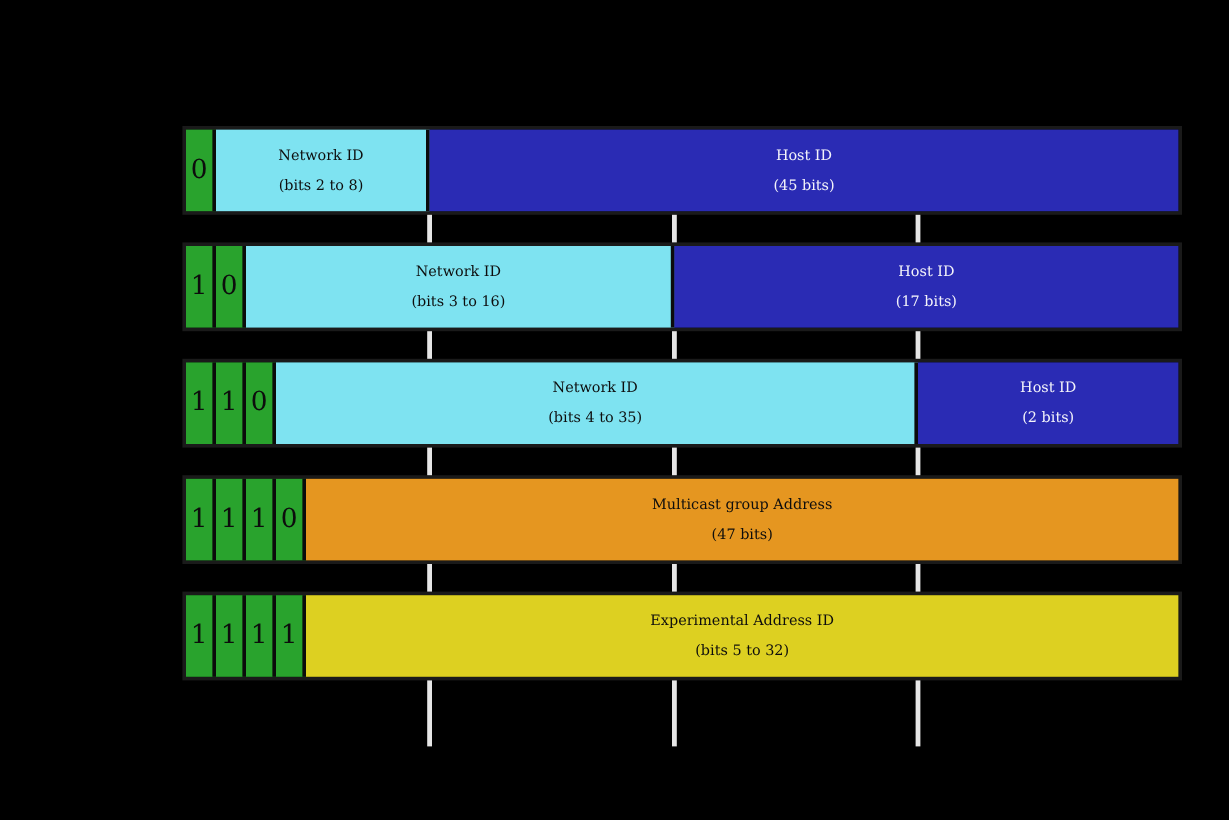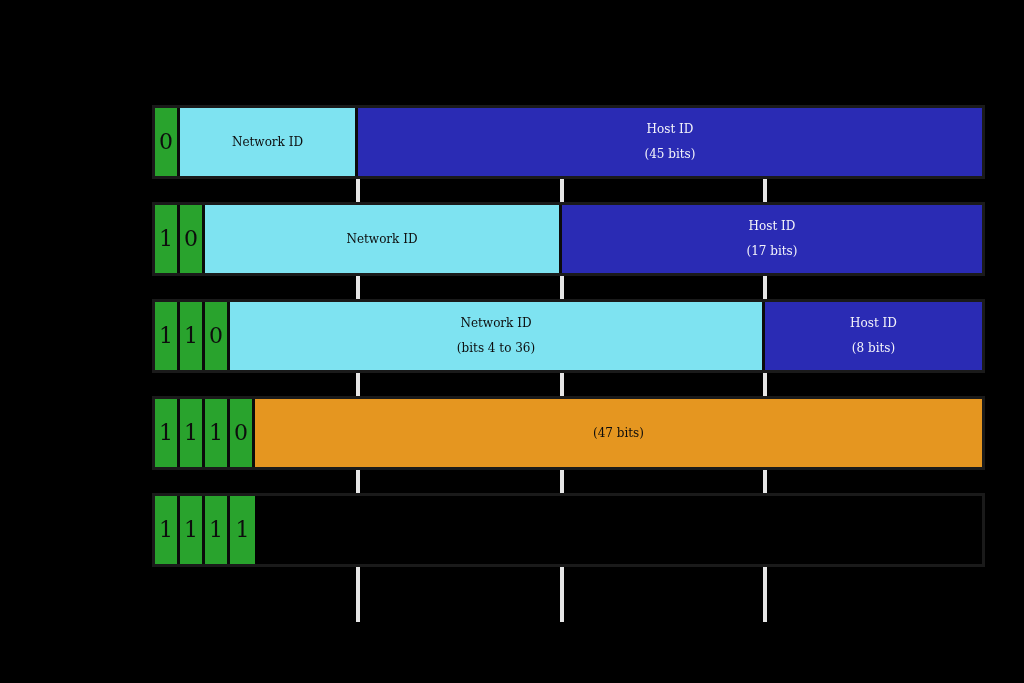--- a/index.html
+++ b/index.html
@@ -52,68 +52,75 @@
 </style>
 </head>
 <body style="background: rgb(0, 0, 0);">
 
 <div class="stage">
 
   <div class="row">
     <div class="cell bit c-green" style="flex:0 0 25px">0</div>
     <div class="cell field c-cyan" style="flex:0 0 178px">
       <div class="l1">Network ID</div>
+      <div class="l2">(bits 2 to 8)</div>
     </div>
     <div class="cell field c-blue" style="flex:1">
       <div class="l1">Host ID</div>
       <div class="l2">(45 bits)</div>
     </div>
   </div>
 
   <div class="row">
     <div class="cell bit c-green" style="flex:0 0 25px">1</div>
     <div class="cell bit c-green" style="flex:0 0 25px">0</div>
     <div class="cell field c-cyan" style="flex:0 0 357px">
       <div class="l1">Network ID</div>
+      <div class="l2">(bits 3 to 16)</div>
     </div>
     <div class="cell field c-blue" style="flex:1">
       <div class="l1">Host ID</div>
       <div class="l2">(17 bits)</div>
     </div>
   </div>
 
   <div class="row">
     <div class="cell bit c-green" style="flex:0 0 25px">1</div>
     <div class="cell bit c-green" style="flex:0 0 25px">1</div>
     <div class="cell bit c-green" style="flex:0 0 25px">0</div>
     <div class="cell field c-cyan" style="flex:0 0 535px">
       <div class="l1">Network ID</div>
-      <div class="l2">(bits 4 to 36)</div>
+      <div class="l2">(bits 4 to 35)</div>
     </div>
     <div class="cell field c-blue" style="flex:1">
       <div class="l1">Host ID</div>
-      <div class="l2">(8 bits)</div>
+      <div class="l2">(2 bits)</div>
     </div>
   </div>
 
   <div class="row">
     <div class="cell bit c-green" style="flex:0 0 25px">1</div>
     <div class="cell bit c-green" style="flex:0 0 25px">1</div>
     <div class="cell bit c-green" style="flex:0 0 25px">1</div>
     <div class="cell bit c-green" style="flex:0 0 25px">0</div>
     <div class="cell field c-orange" style="flex:1">
+      <div class="l1">Multicast group Address</div>
       <div class="l2">(47 bits)</div>
     </div>
   </div>
 
   <div class="row">
     <div class="cell bit c-green" style="flex:0 0 25px">1</div>
     <div class="cell bit c-green" style="flex:0 0 25px">1</div>
     <div class="cell bit c-green" style="flex:0 0 25px">1</div>
     <div class="cell bit c-green" style="flex:0 0 25px">1</div>
+    <div class="cell field c-yellow" style="flex:1">
+      <div class="l1">Experimental Address ID</div>
+      <div class="l2">(bits 5 to 32)</div>
+    </div>
   </div>
 
   <div class="tick" style="left:204px;top:74px;height:23px"></div>
   <div class="tick" style="left:408px;top:74px;height:23px"></div>
   <div class="tick" style="left:611px;top:74px;height:23px"></div>
 
   <div class="tick" style="left:204px;top:171px;height:23px"></div>
   <div class="tick" style="left:408px;top:171px;height:23px"></div>
   <div class="tick" style="left:611px;top:171px;height:23px"></div>
 

